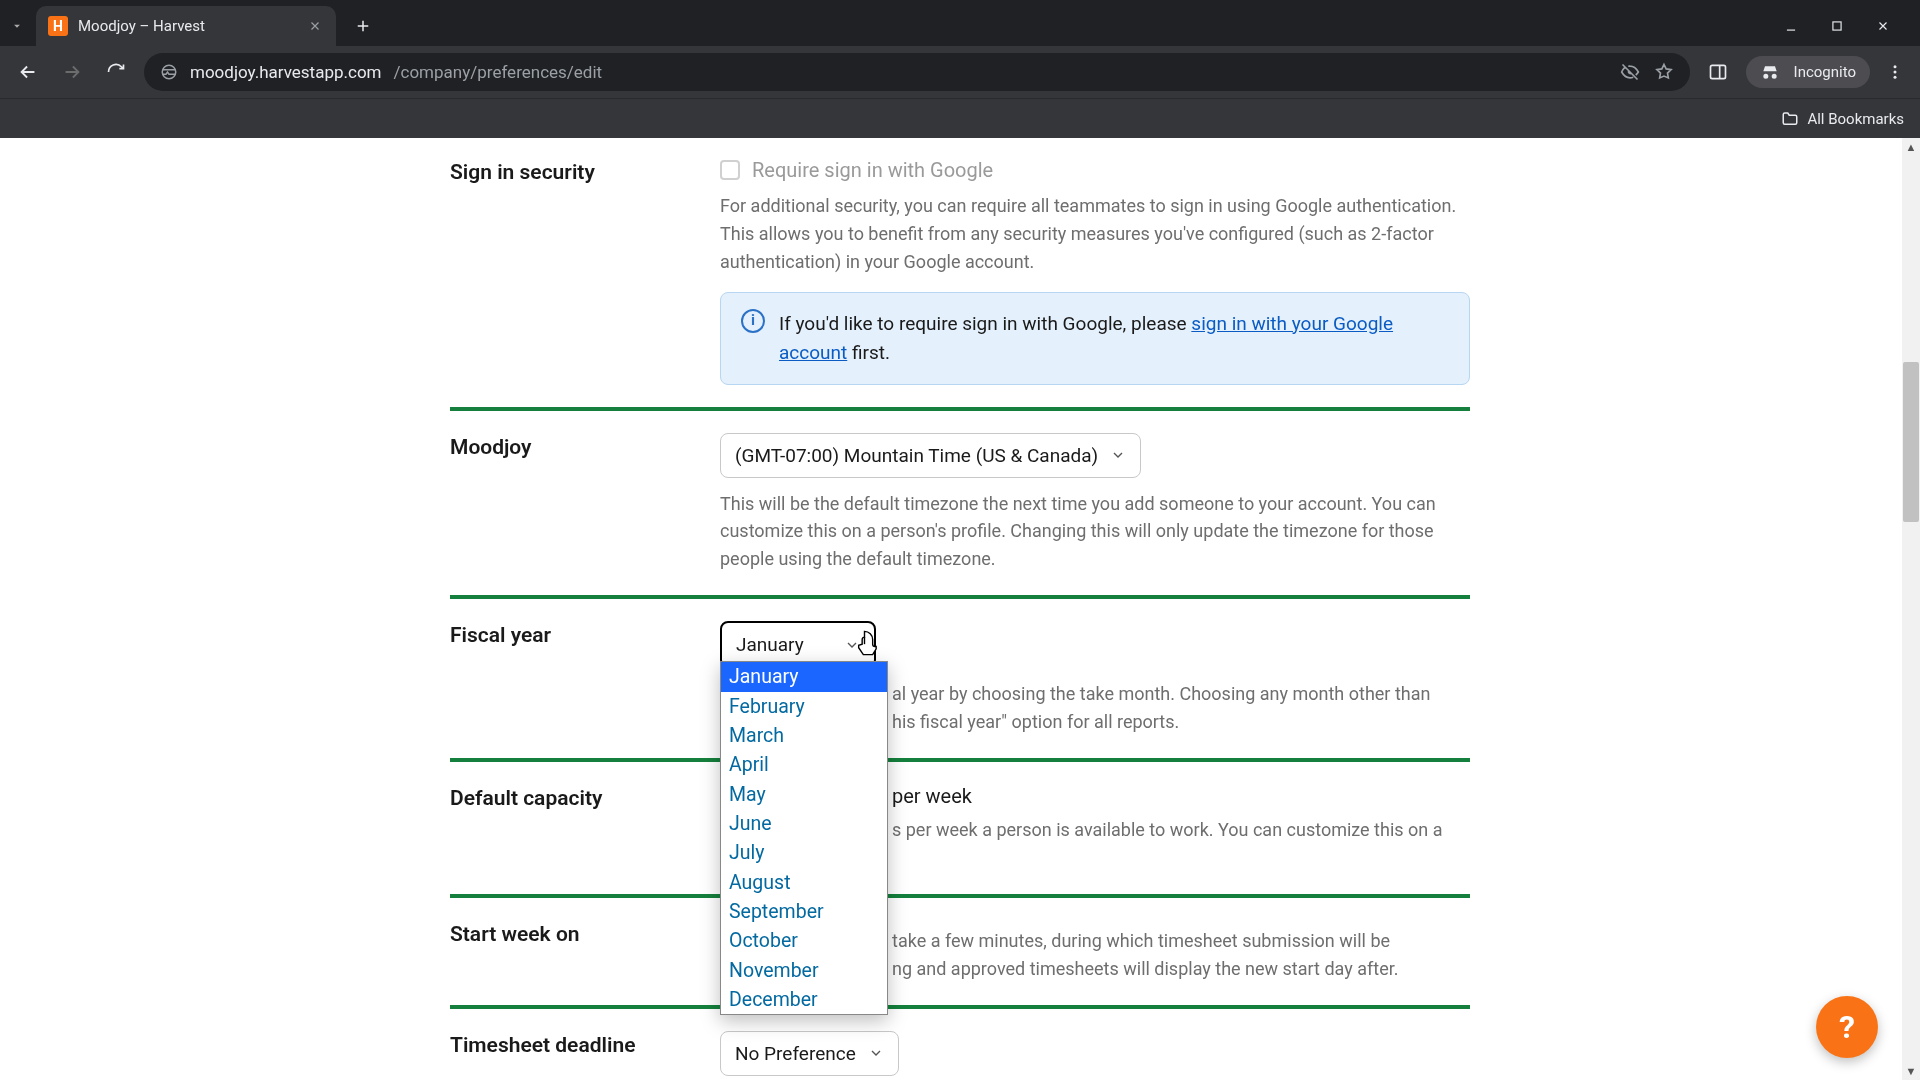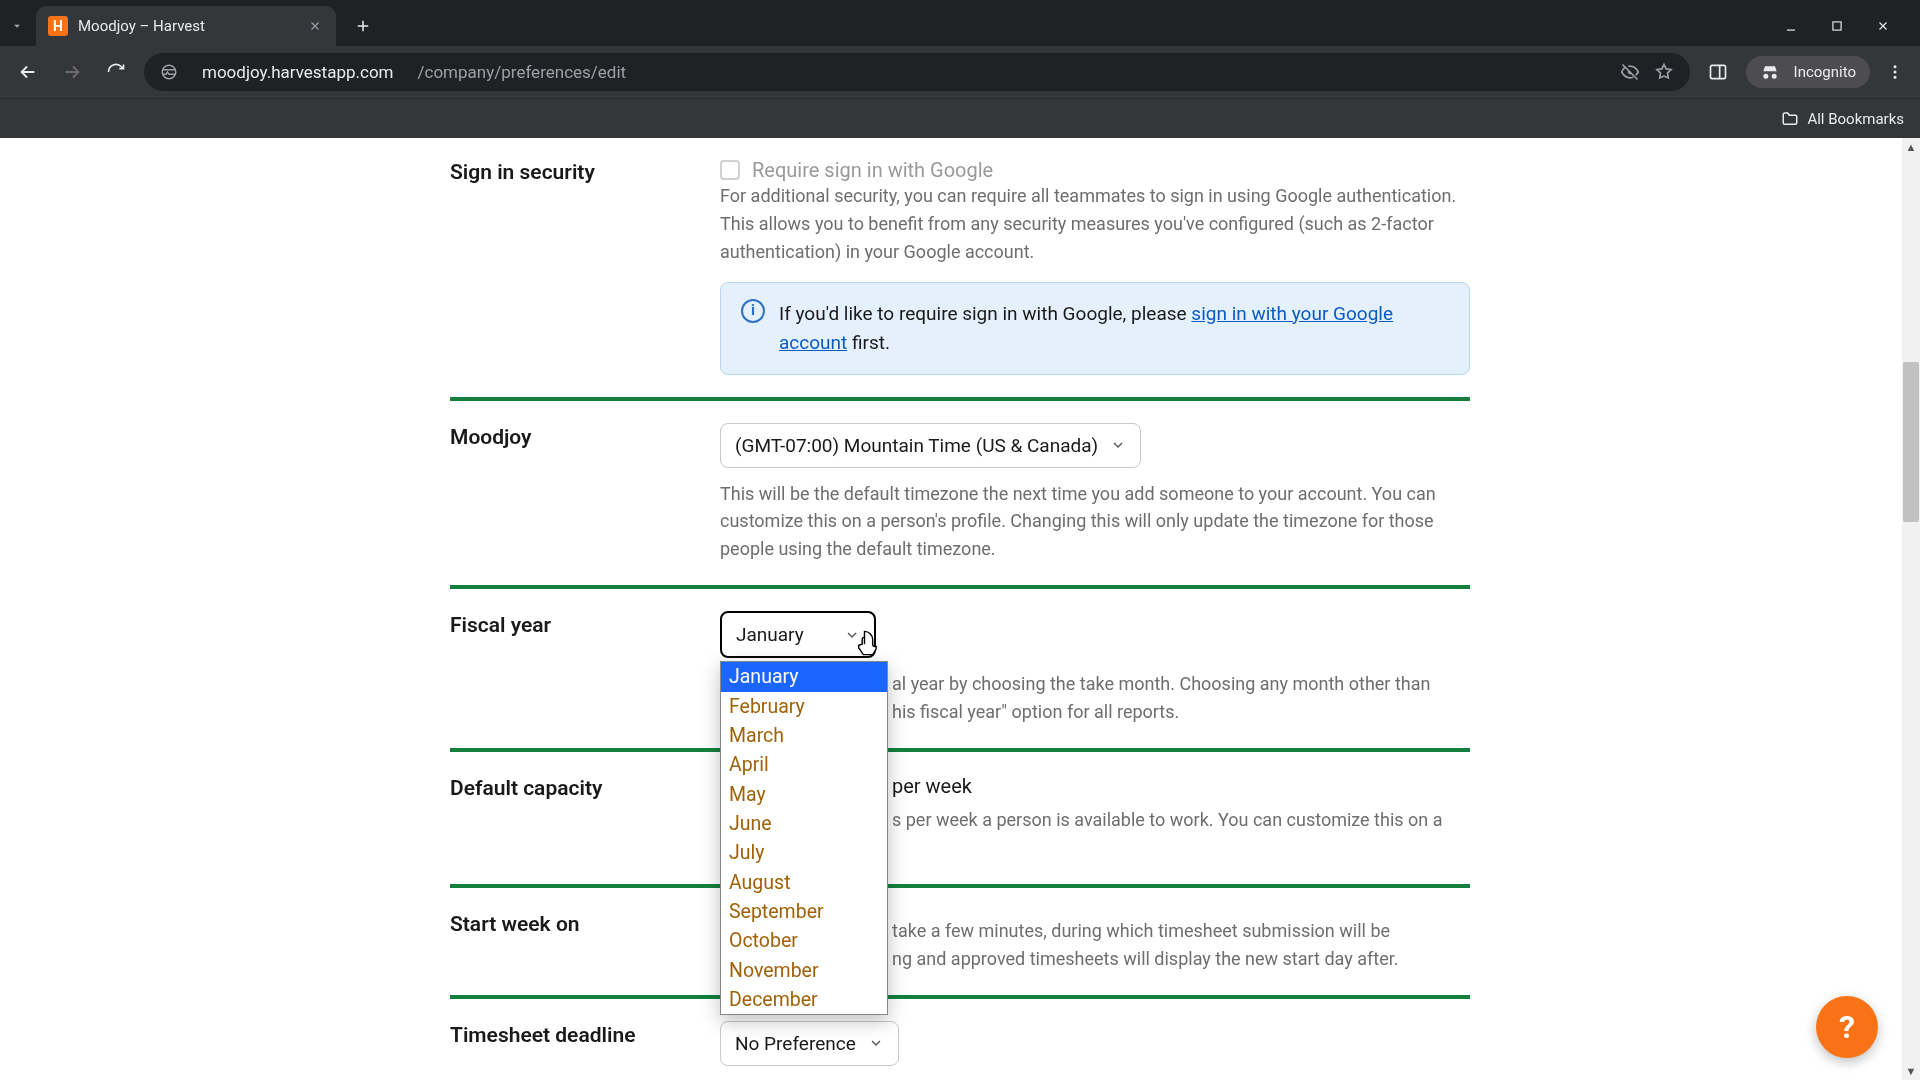--- a/index.html
+++ b/index.html
@@ -113,21 +113,21 @@
 }
 .nav-btn.disabled { color: #6c6c6c; }
 .addr-bar {
   flex: 1;
   background: #202124;
   border-radius: 24px;
   height: 38px;
   display: flex;
   align-items: center;
   padding: 0 16px;
-  gap: 24px;
+  gap: 12px;
   color: #e8eaed;
   font-size: 17px;
 }
 .addr-bar .url-path { color: #9aa0a6; }
 .addr-icons {
   margin-left: auto;
   display: flex;
   gap: 14px;
   color: #9aa0a6;
   align-items:center;
@@ -199,20 +199,21 @@
   color: #1a1a1a;
   padding-top: 2px;
 }
 .row-body {
   flex: 1;
 }
 .checkbox-line {
   display: flex;
   align-items: center;
   gap: 12px;
+  margin-bottom: 10px;
 }
 .fake-checkbox {
   width: 20px;
   height: 20px;
   border: 2px solid #d0d0d0;
   border-radius: 4px;
   background: #fff;
 }
 .checkbox-label {
   font-size: 20px;
@@ -282,21 +283,21 @@
   position: absolute;
   background: #fff;
   border: 1px solid #888;
   box-shadow: 0 6px 18px rgba(0,0,0,.25);
   width: 168px;
   z-index: 50;
 }
 .dropdown-option {
   padding: 2px 8px;
   font-size: 19.5px;
-  color: #a16207;
+  color: #0369a1;
   cursor: pointer;
   line-height: 1.3;
 }
 .dropdown-option.highlighted {
   background: #1a66ff;
   color: #fff;
 }
 
 
 .cursor {

